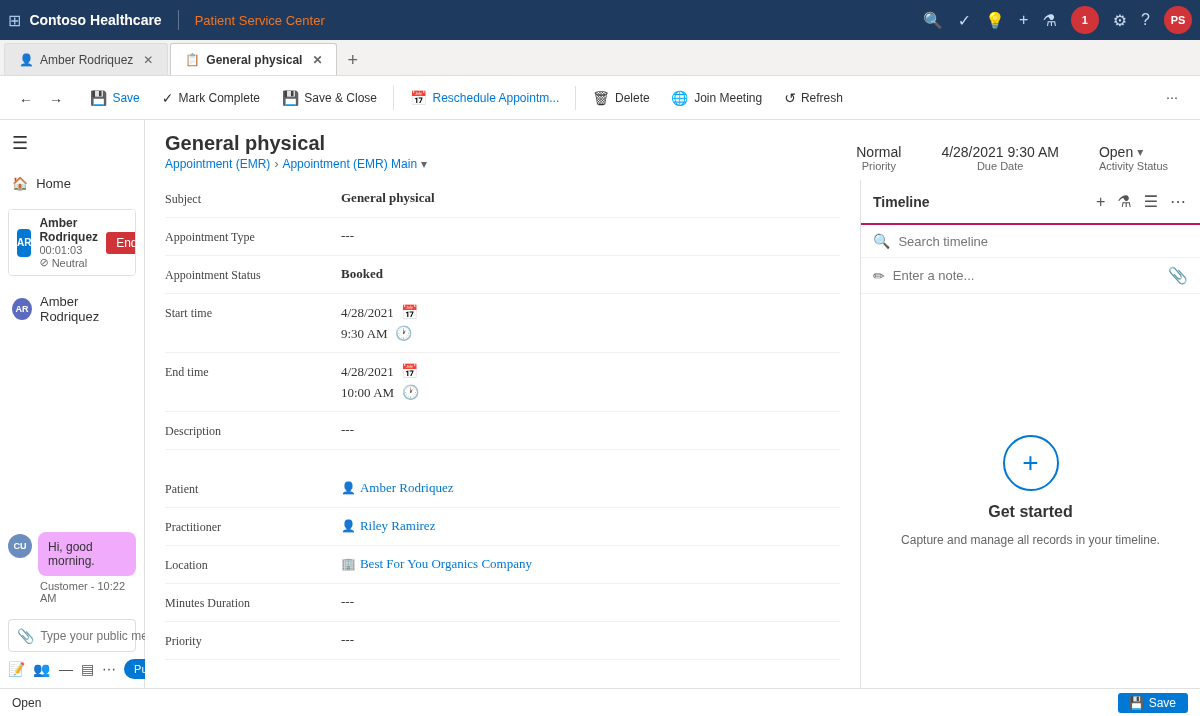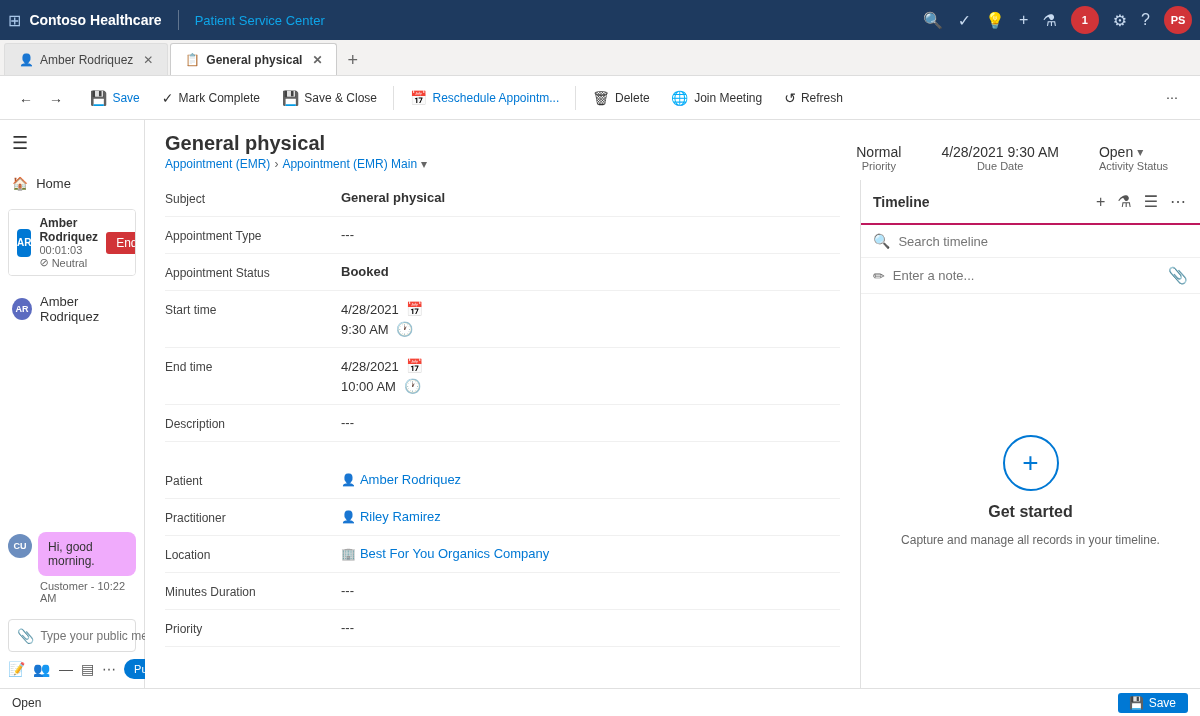--- a/index.html
+++ b/index.html
@@ -10,21 +10,21 @@
       height: 40px;
       background: #1e3a5f;
       display: flex;
       align-items: center;
       padding: 0 8px;
       gap: 8px;
     }
     .top-bar-grid { color: #a8c6e8; font-size: 16px; cursor: pointer; }
     .top-bar-logo { color: white; font-size: 14px; font-weight: 600; }
     .top-bar-divider { width: 1px; height: 20px; background: rgba(255,255,255,0.3); margin: 0 8px; }
-    .top-bar-app { color: #0ea5e9; font-size: 13px; }
+    .top-bar-app { color: #f97316; font-size: 13px; }
     .top-bar-right { margin-left: auto; display: flex; align-items: center; gap: 14px; color: #c8daf0; font-size: 16px; }
     .top-bar-avatar { width: 28px; height: 28px; border-radius: 50%; background: #d13438; color: white; display: flex; align-items: center; justify-content: center; font-size: 11px; font-weight: 600; }
 
     
     .tab-bar {
       height: 36px;
       background: #f3f2f1;
       display: flex;
       align-items: flex-end;
       padding-left: 4px;
@@ -247,20 +247,21 @@
     }
 
     
     .form-area {
       flex: 1;
       overflow-y: auto;
       background: white;
     }
     .form-section {
       padding: 0 20px;
+      font-family: Liberation Serif, serif;
     }
     .form-row {
       display: flex;
       align-items: flex-start;
       padding: 10px 0;
       border-bottom: 1px solid #f0f0f0;
       gap: 16px;
     }
     .form-row:last-child { border-bottom: none; }
     .form-label {

